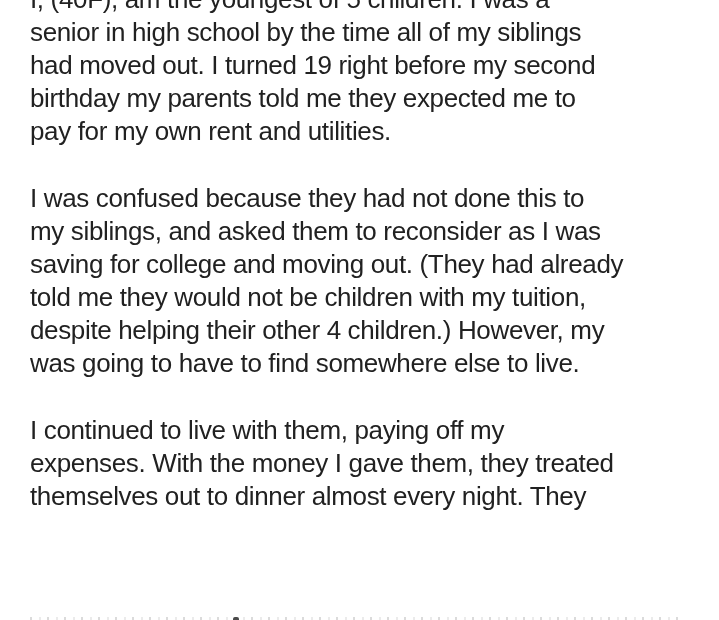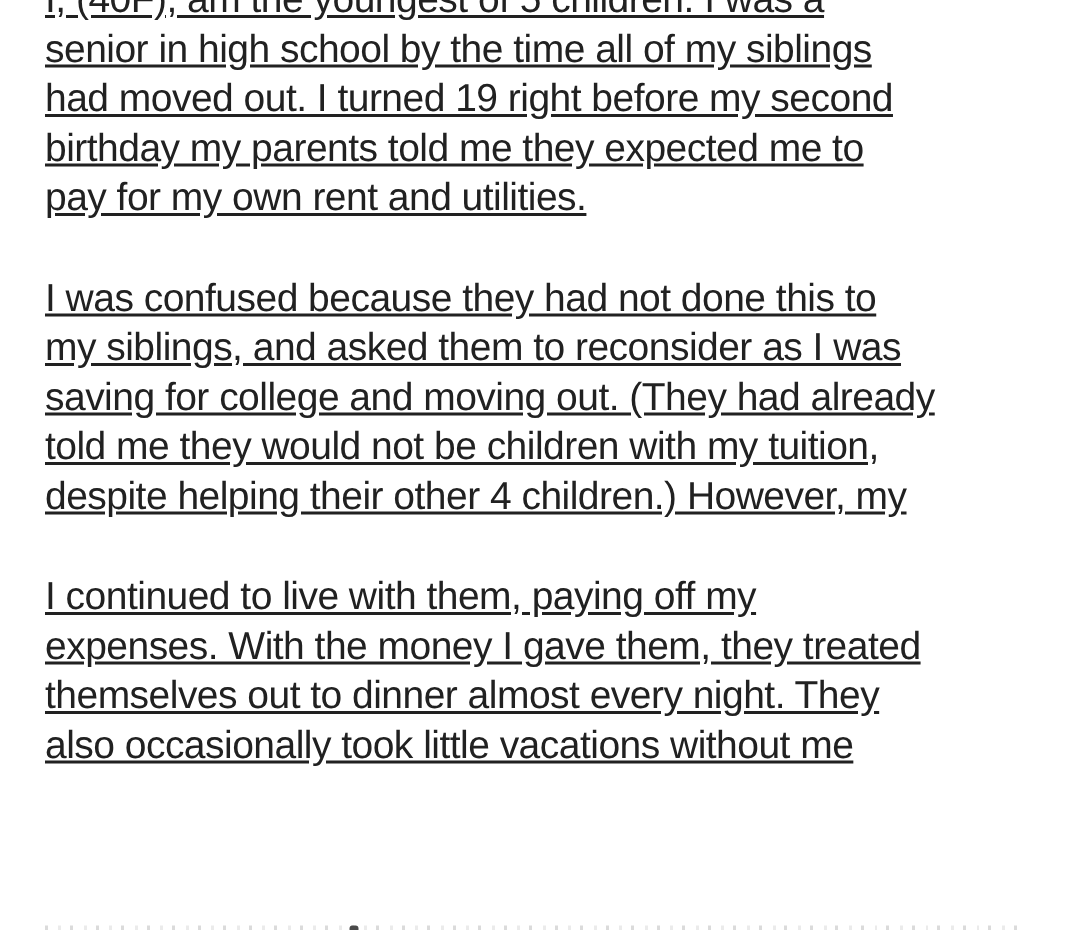--- a/index.html
+++ b/index.html
@@ -27,21 +27,20 @@
   }
   .paragraph {
     margin: 0 0 34px 0;
     padding: 0;
   }
   .paragraph:last-of-type {
     margin-bottom: 0;
   }
   .text-line {
     white-space: nowrap;
-    text-decoration: underline;
   }
   
   .clipped-next-line {
     position: absolute;
     left: 30px;
     bottom: 0;
     width: 648px;
     height: 3px;
     background: repeating-linear-gradient(
       90deg,
@@ -73,26 +72,26 @@
     <div class="text-line">birthday my parents told me they expected me to</div>
     <div class="text-line">pay for my own rent and utilities.</div>
   </section>
 
   <section class="paragraph">
     <div class="text-line">I was confused because they had not done this to</div>
     <div class="text-line">my siblings, and asked them to reconsider as I was</div>
     <div class="text-line">saving for college and moving out. (They had already</div>
     <div class="text-line">told me they would not be children with my tuition,</div>
     <div class="text-line">despite helping their other 4 children.) However, my</div>
+    <div class="text-line">was going to have to find somewhere else to live.</div>
   </section>
 
   <section class="paragraph">
     <div class="text-line">I continued to live with them, paying off my</div>
     <div class="text-line">expenses. With the money I gave them, they treated</div>
     <div class="text-line">themselves out to dinner almost every night. They</div>
-    <div class="text-line">also occasionally took little vacations without me</div>
   </section>
 
 </main>
 
 <div class="clipped-next-line">
   <span class="dark-speck"></span>
 </div>
 
 </body></html>

